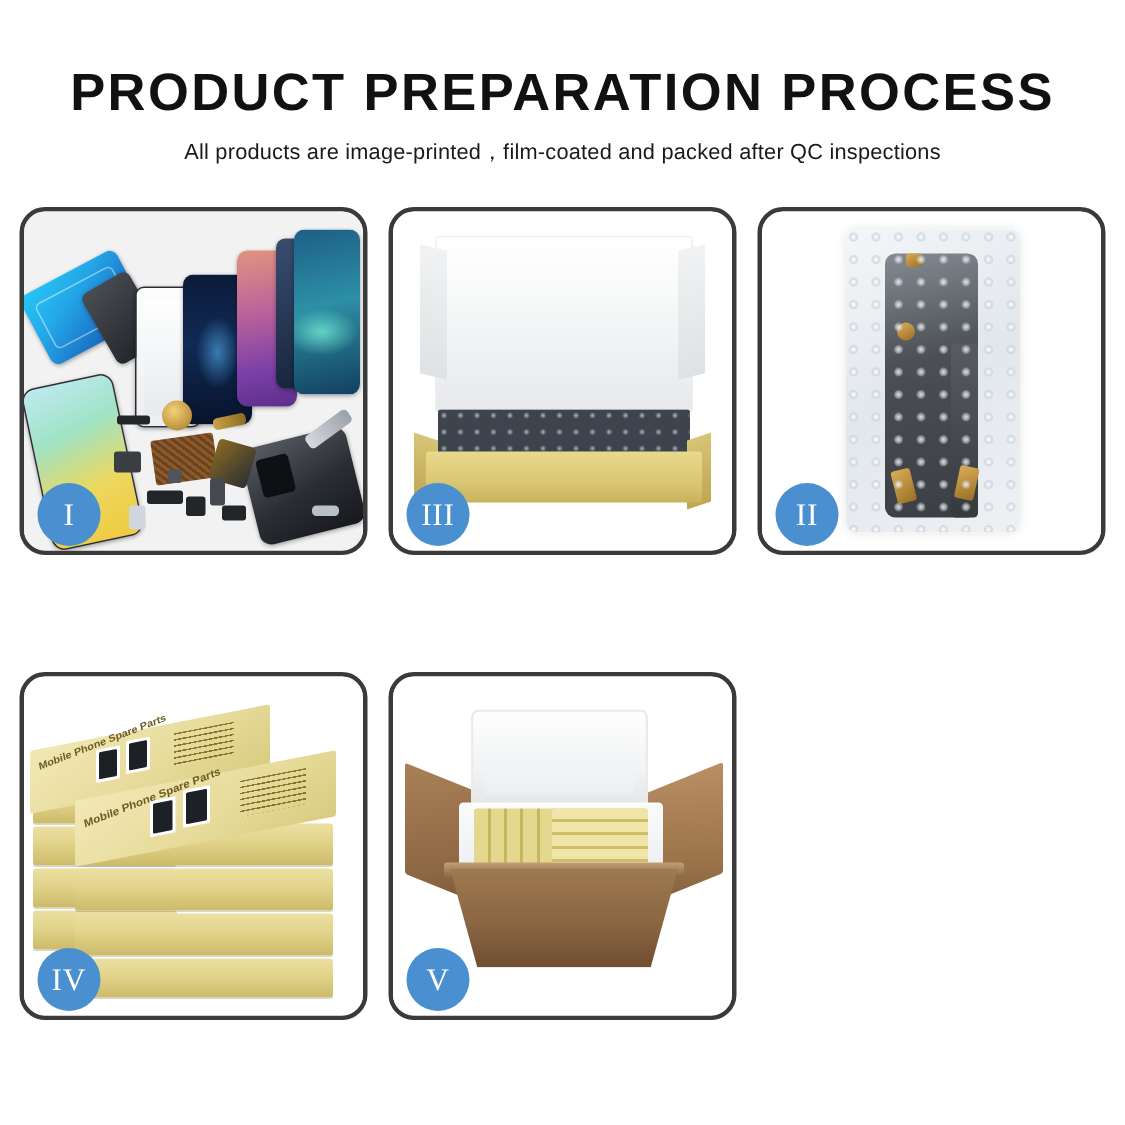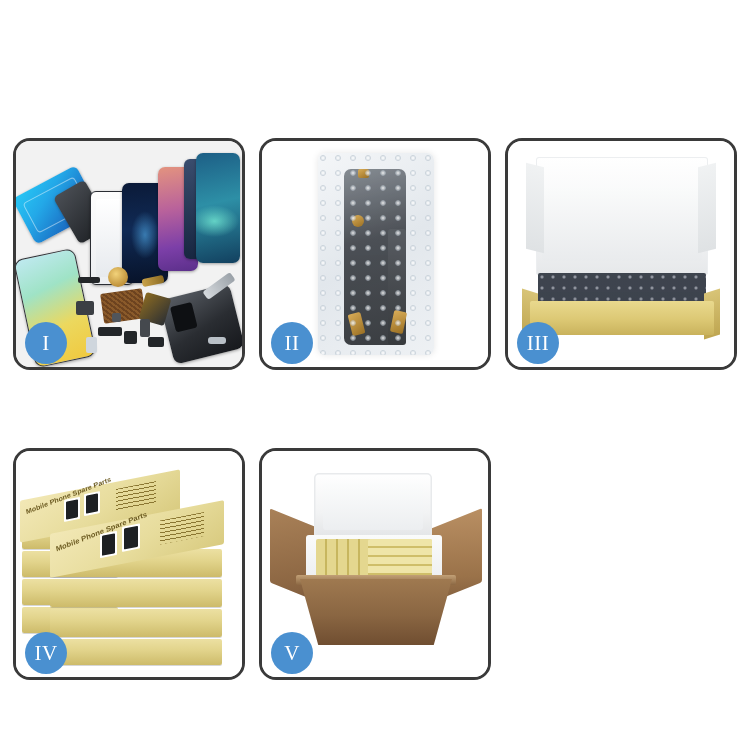--- a/index.html
+++ b/index.html
@@ -453,20 +453,24 @@
     border-radius: 1px;
   }
   .c6-tab1 { left: 46px; top: 86px; width: 18px; height: 20px; }
   .c6-tab2 { left: 50px; top: 156px; width: 18px; height: 20px; }
 </style>
 </head>
 <body>
 
 <div id="page">
 
+  <div class="header">
+    <h1 class="title">PRODUCT PREPARATION PROCESS</h1>
+    <p class="subtitle">All products are image-printed，film-coated and packed after QC inspections</p>
+  </div>
 
   <div class="grid">
 
     <div class="panel p1">
       <div class="panel-inner">
         <div class="ph ph-blue"></div>
         <div class="ph ph-dark1"></div>
         <div class="ph ph-glass"></div>
         <div class="ph ph-fractal"></div>
         <div class="ph ph-purple"></div>
@@ -485,49 +489,49 @@
         <div class="chip chip-c"></div>
         <div class="chip chip-d"></div>
         <div class="chip chip-e"></div>
         <div class="chip chip-f"></div>
         <div class="chip chip-g"></div>
         <div class="chip chip-h"></div>
       </div>
       <div class="badge">I</div>
     </div>
 
+    <div class="panel p3">
+      <div class="panel-inner">
+        <div class="b3-lid"></div>
+        <div class="b3-lid-left"></div>
+        <div class="b3-lid-right"></div>
+        <div class="b3-bubbles"></div>
+        <div class="b3-box-left"></div>
+        <div class="b3-box-right"></div>
+        <div class="b3-box-front"></div>
+      </div>
+      <div class="badge">III</div>
+    </div>
+
     <div class="panel p2">
       <div class="panel-inner">
         <div class="bubble-bag">
           <div class="bubble-part">
             <div class="bubble-flex"></div>
           </div>
           <div class="bubble-gold bg-1"></div>
           <div class="bubble-gold bg-2"></div>
           <div class="bubble-gold bg-3"></div>
           <div class="bubble-gold bg-4"></div>
           <div class="bubble-overlay"></div>
         </div>
       </div>
       <div class="badge">II</div>
     </div>
 
-    <div class="panel p3">
-      <div class="panel-inner">
-        <div class="b3-lid"></div>
-        <div class="b3-lid-left"></div>
-        <div class="b3-lid-right"></div>
-        <div class="b3-bubbles"></div>
-        <div class="b3-box-left"></div>
-        <div class="b3-box-right"></div>
-        <div class="b3-box-front"></div>
-      </div>
-      <div class="badge">III</div>
-    </div>
-
     <div class="panel p4">
       <div class="panel-inner">
         <div class="stack">
 
           <div class="sbox" style="left:6px; top:72px; width:96px; height:26px;"></div>
           <div class="sbox" style="left:6px; top:100px; width:96px; height:26px;"></div>
           <div class="sbox" style="left:6px; top:128px; width:96px; height:26px;"></div>
           <div class="sbox" style="left:6px; top:156px; width:96px; height:26px;"></div>
 
           <div class="sbox" style="left:34px; top:98px; width:172px; height:28px;"></div>

